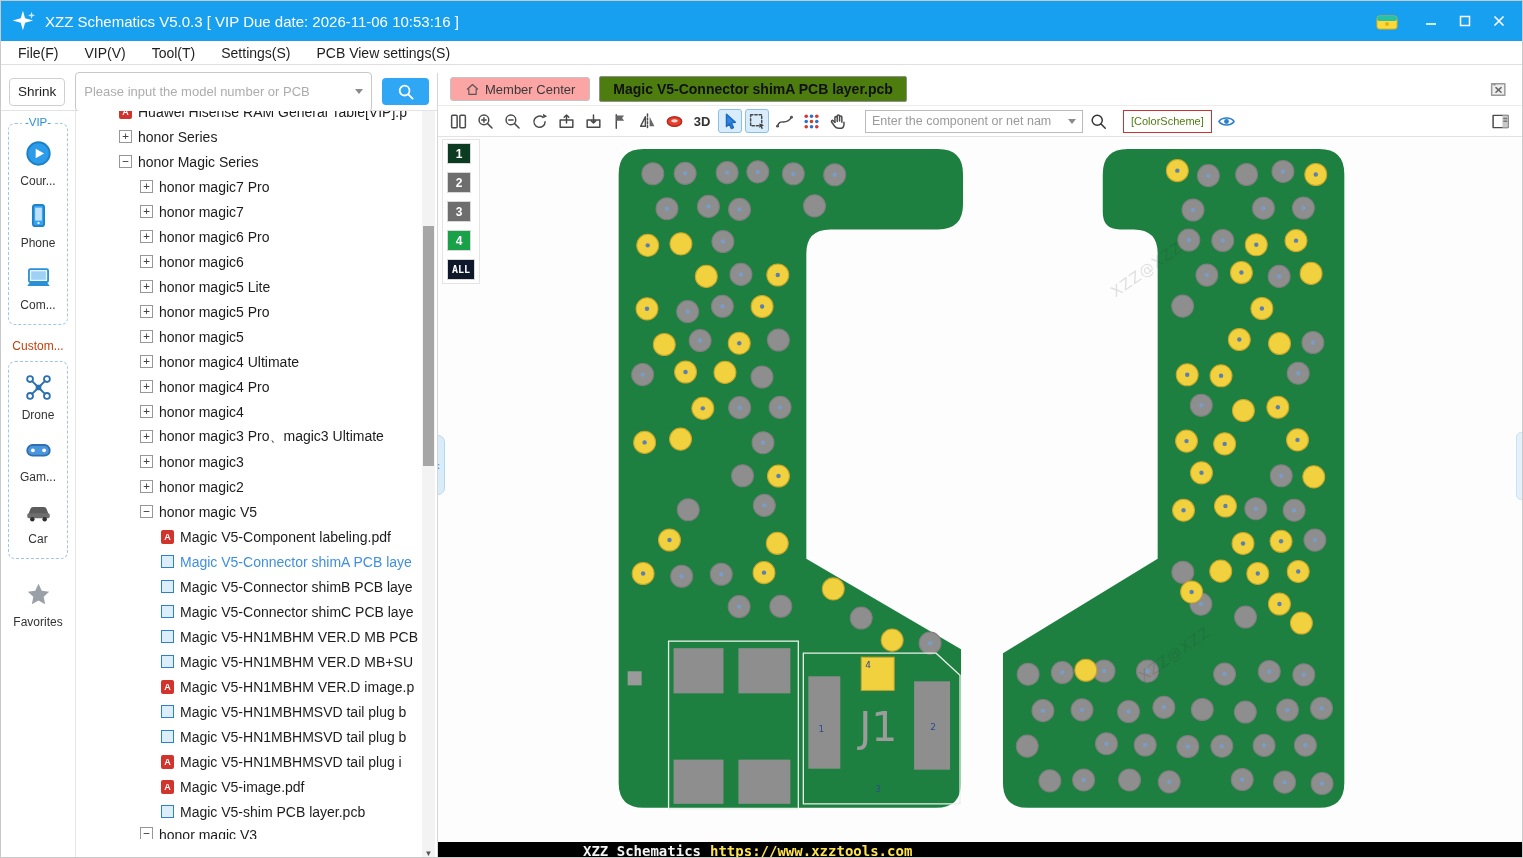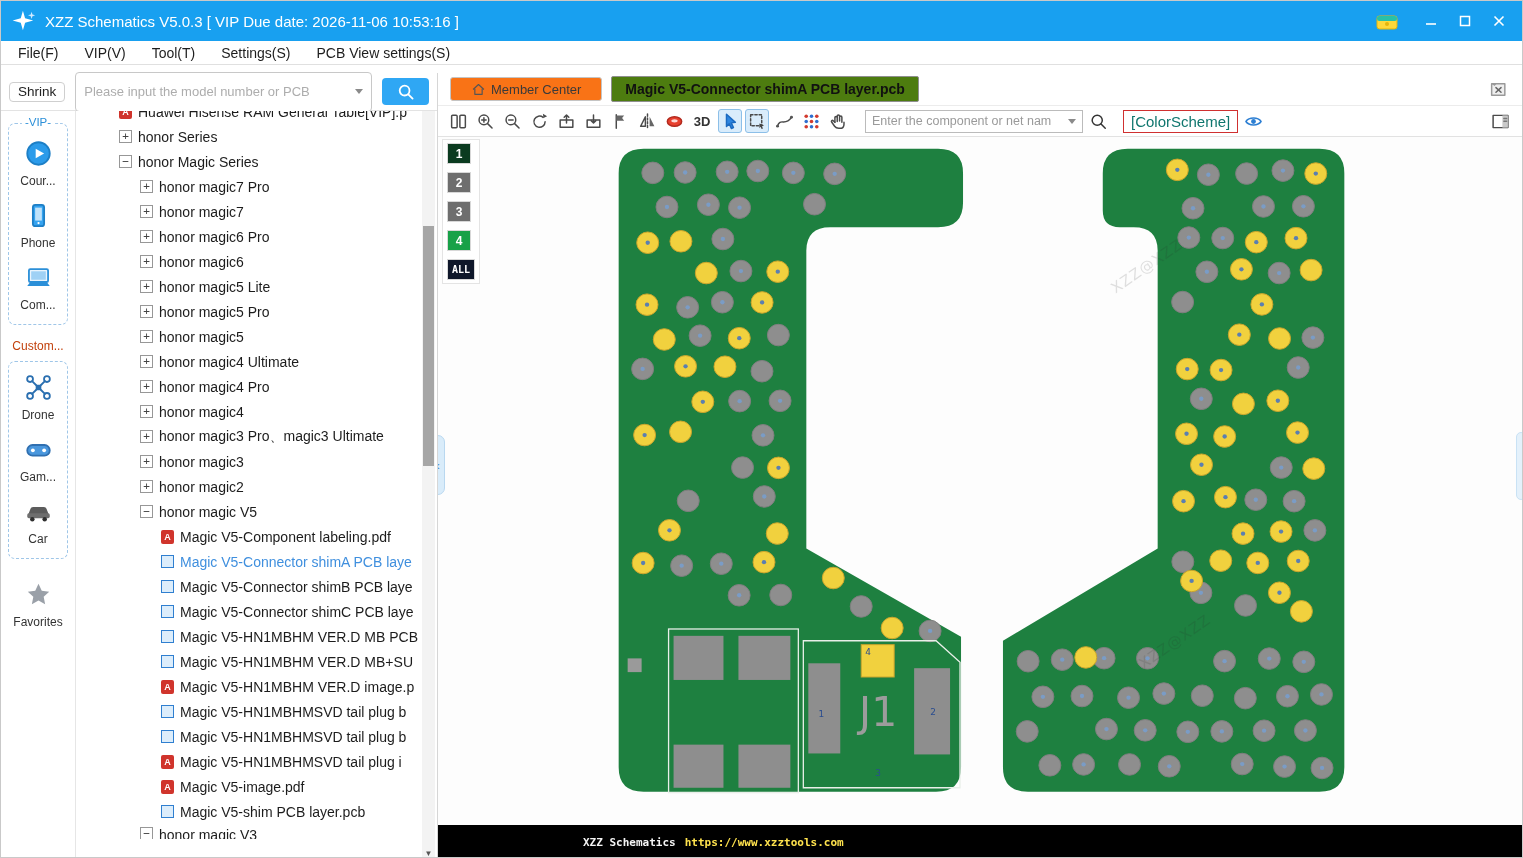--- a/index.html
+++ b/index.html
@@ -16,21 +16,21 @@
   .win-btn { width:30px; height:28px; display:flex; align-items:center; justify-content:center; color:#fff; }
 
   
   .menubar { position:absolute; left:0; top:40px; width:100%; height:24px; background:#fff; border-bottom:1px solid #e0e0e0; display:flex; align-items:center; padding-left:4px; }
   .menu-item { font-size:14px; color:#1d1d1d; padding:0 13px; height:100%; display:flex; align-items:center; cursor:default; }
 
   
   .body { position:absolute; left:0; top:72px; width:100%; height:786px; display:flex; }
   .left-pane { width:437px; height:100%; border-right:1px solid #d6d6d6; display:flex; flex-direction:column; }
   .toolbar1 { height:38px; border-bottom:1px solid #e3e3e3; display:flex; align-items:center; gap:10px; padding:0 8px; }
-  .shrink-btn { height:20px; padding:0 8px; background:#fff; border:1px solid #cfcfcf; border-radius:4px; font-size:13.5px; color:#222; }
+  .shrink-btn { height:28px; padding:0 8px; background:#fff; border:1px solid #cfcfcf; border-radius:4px; font-size:13.5px; color:#222; }
   .model-search { flex:1; height:40px; border:1px solid #c8c8c8; border-radius:4px; display:flex; align-items:center; padding:0 8px; background:#fff; }
   .model-search input { flex:1; border:none; outline:none; font-size:13px; color:#333; font-family:inherit; }
   .model-search input::placeholder { color:#adadad; }
   .caret { width:0; height:0; border-left:4.5px solid transparent; border-right:4.5px solid transparent; border-top:5px solid #8a8a8a; margin-left:6px; }
   .search-btn { width:47px; height:27px; background:var(--accent,#2FA7F4); border:none; border-radius:4px; display:flex; align-items:center; justify-content:center; }
 
   .left-lower { flex:1; display:flex; min-height:0; }
 
   
   .vip-rail { width:75px; border-right:1px solid #e6e6e6; background:#fff; display:flex; flex-direction:column; align-items:center; padding-top:6px; overflow:hidden; }
@@ -54,46 +54,46 @@
   .ficon.pdf { width:13px; height:14px; background:#d0342c; border-radius:2px; color:#fff; font-size:9px; font-weight:bold; }
   .ficon.pcbf { width:13px; height:13px; border:1px solid #2f7fd0; background:#dcedfb; display:grid; grid-template-columns:1fr 1fr; gap:1px; padding:1.5px; }
   .ficon.pcbf i { background:#2f7fd0; }
   .tree-scroll { position:absolute; right:2px; top:0; bottom:0; width:13px; background:#f3f3f3; }
   .tree-thumb { position:absolute; left:1px; top:115px; width:11px; height:240px; background:#a6a6a6; }
   .tree-arrow { position:absolute; left:0; bottom:1px; width:13px; text-align:center; font-size:8px; color:#555; }
 
   
   .main { flex:1; display:flex; flex-direction:column; min-width:0; }
   .tabrow { height:33px; display:flex; align-items:center; padding-left:12px; border-bottom:1px solid #ececec; background:#fff; }
-  .member-btn { height:24px; border:1px solid #c4c4c4; border-radius:3px; background:#f97316; display:flex; align-items:center; gap:5px; padding:0 20px; font-size:13px; color:#3a3a3a; }
+  .member-btn { height:24px; border:1px solid #c4c4c4; border-radius:3px; background:#fca5a5; display:flex; align-items:center; gap:5px; padding:0 14px; font-size:13px; color:#3a3a3a; }
   .member-btn svg { width:15px; height:15px; }
   .doc-tab { height:26px; margin-left:9px; border:1px solid #8f8f8f; border-radius:2px; background:#4d7c0f; display:flex; align-items:center; padding:0 13px; font-size:14px; font-weight:bold; color:#111; white-space:nowrap; }
   .close-tabs { margin-left:auto; margin-right:12px; width:18px; height:18px; }
 
   .pcbbar { height:31px; border-bottom:1px solid #e2e2e2; display:flex; align-items:center; padding:0 10px 0 8px; gap:3px; background:#fff; }
   .ticon { width:24px; height:24px; display:flex; align-items:center; justify-content:center; border-radius:3px; flex:none; }
   .ticon svg { width:19px; height:19px; }
   .ticon.active { background:#d9ecfb; border:1px solid #8cbfe8; }
   .ticon.text3d { font-size:13px; font-weight:bold; color:#333; width:26px; }
   .net-search { width:218px; height:23px; border:1px solid #bbb; display:flex; align-items:center; padding:0 6px; margin-left:12px; background:#fff; }
   .net-search input { flex:1; border:none; outline:none; font-size:12.5px; color:#333; font-family:inherit; min-width:0; }
   .net-search input::placeholder { color:#9a9a9a; }
-  .colorscheme-btn { height:23px; border:1px solid var(--cs-border,#d03030); background:#fff; font-size:15px; color:#0f766e; padding:0 7px; margin-left:10px; white-space:nowrap; }
+  .colorscheme-btn { height:23px; border:1px solid var(--cs-border,#d03030); background:#fff; font-size:11px; color:#4d7c0f; padding:0 7px; margin-left:10px; white-space:nowrap; }
   .spacer { flex:1; }
 
   .canvas { flex:1; position:relative; overflow:hidden; background:#fdfdfd; }
   .canvas svg.board-svg { position:absolute; inset:0; width:100%; height:100%; }
   .layers-panel { position:absolute; left:4px; top:2px; border:1px solid #e4e4e4; background:#fff; padding:3px 4px; display:flex; flex-direction:column; gap:8px; z-index:5; }
   .layer-btn { width:24px; height:21px; color:#fff; font-size:12px; font-weight:bold; display:flex; align-items:center; justify-content:center; border:1px solid #d8d8d8; }
   .layer-btn.all { font-size:10px; width:28px; letter-spacing:0; font-family:"DejaVu Sans Mono",monospace; }
   .collapse { position:absolute; left:-7px; top:298px; width:14px; height:60px; background:#d9ecfa; border:1px solid #b9d8f0; border-radius:7px; color:#3f97e0; display:flex; align-items:center; justify-content:center; font-size:13px; z-index:6; }
   .collapse::before { content:"‹"; }
   .right-pill { position:absolute; right:-4px; top:295px; width:10px; height:68px; background:#e4f1fb; border:1px solid #c9e2f5; border-radius:6px; z-index:6; }
 
-  .statusbar { height:34px; background:#000; display:flex; align-items:center; padding-left:145px; gap:9px; font-family:"DejaVu Sans Mono",monospace; font-size:11px; font-weight:bold; }
+  .statusbar { height:17px; background:#000; display:flex; align-items:center; padding-left:145px; gap:9px; font-family:"DejaVu Sans Mono",monospace; font-size:14px; font-weight:bold; }
   .st-label { color:#f4f4f4; }
   .st-url { color:var(--status-url,#FFE34D); }
 
   
   .ref-text { font:41px "DejaVu Sans",sans-serif; fill:#9c9c9c; text-anchor:middle; }
   .pad-num { font:9px "DejaVu Sans",sans-serif; fill:#2a4d8f; text-anchor:middle; }
   .wm { font:15px "DejaVu Sans",sans-serif; fill:rgba(40,40,40,0.14); letter-spacing:1px; text-anchor:middle; }
 </style>
 </head>
 <body>

